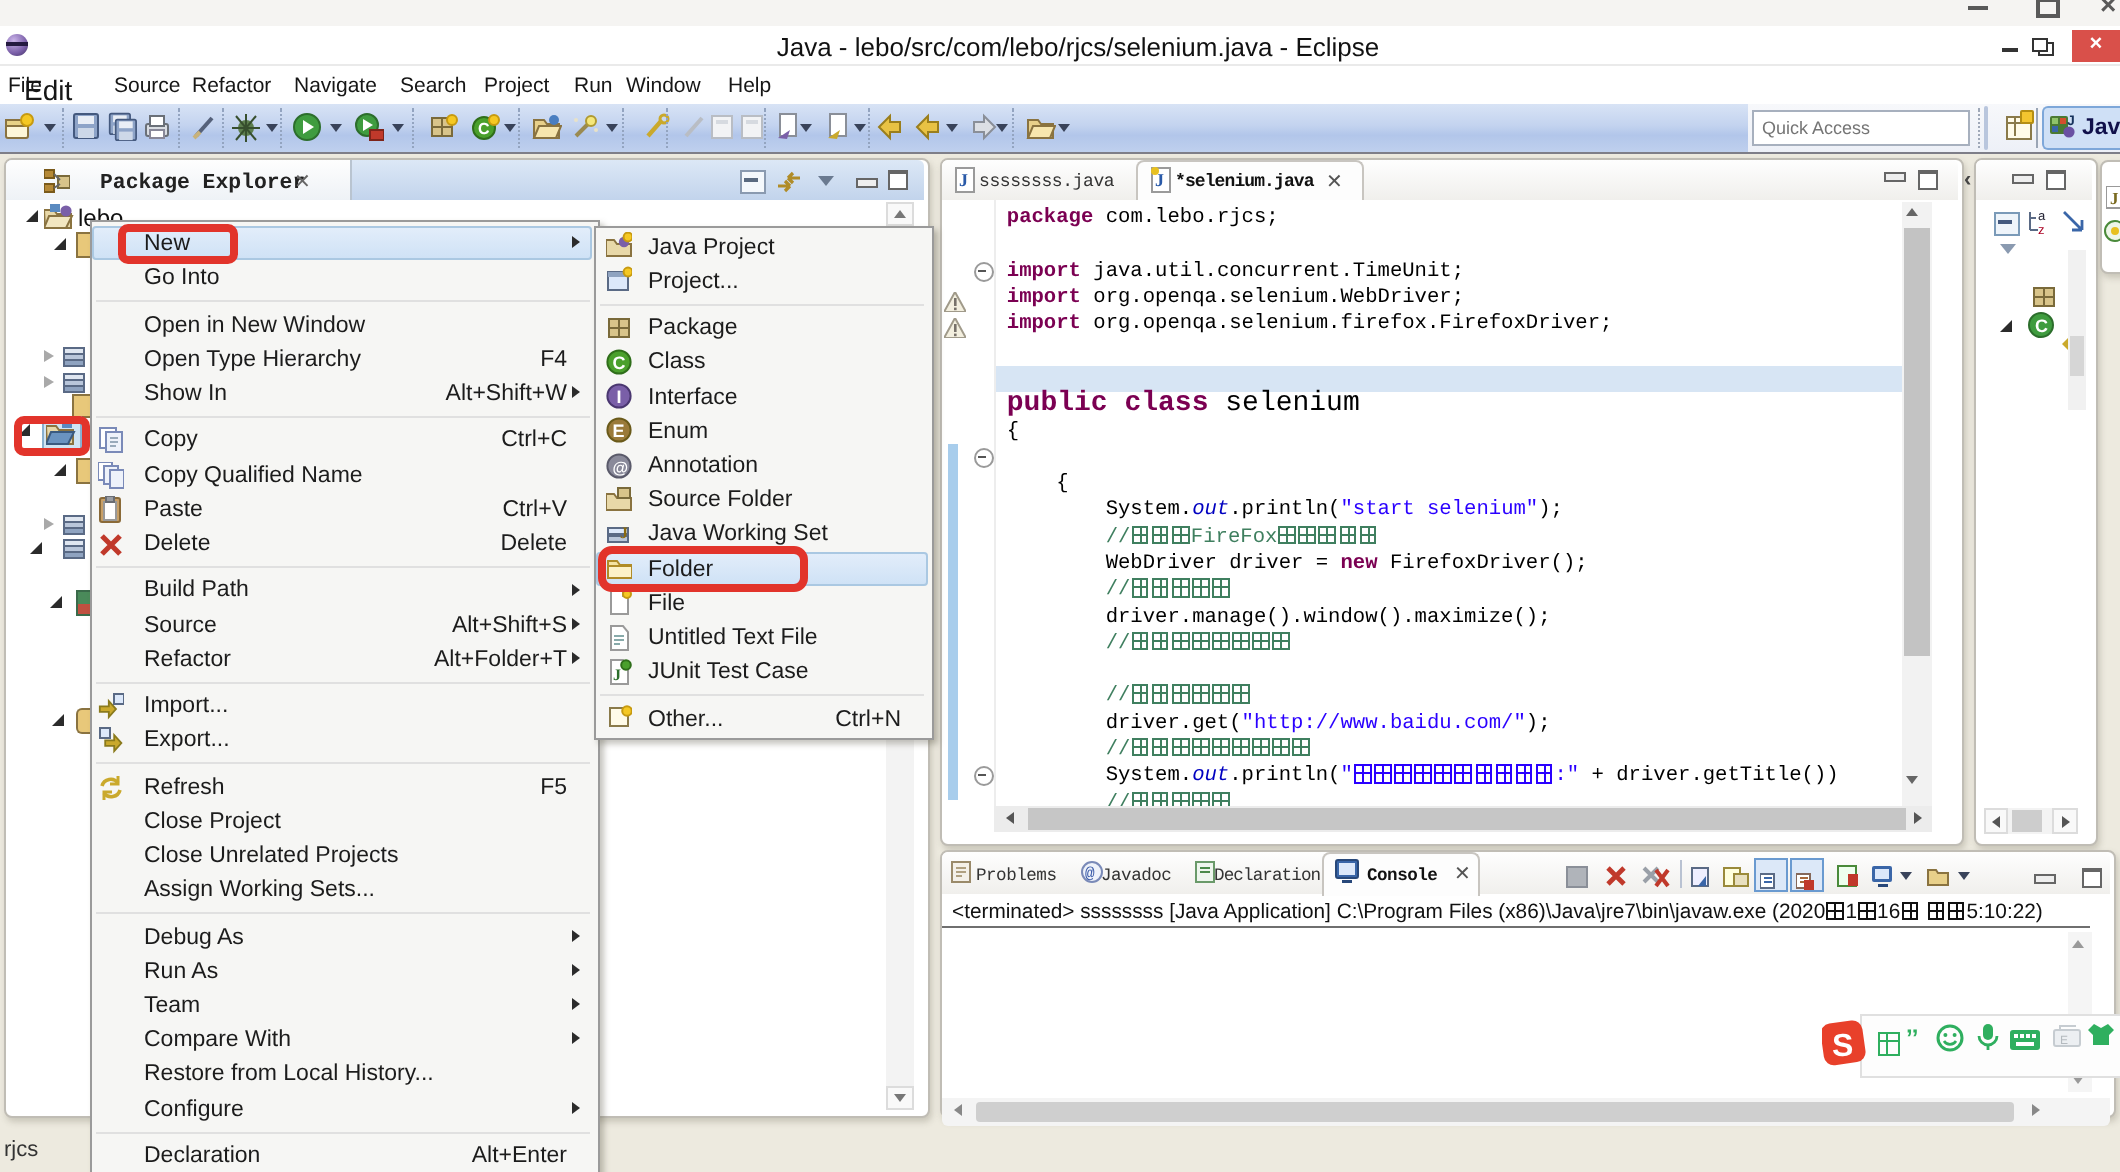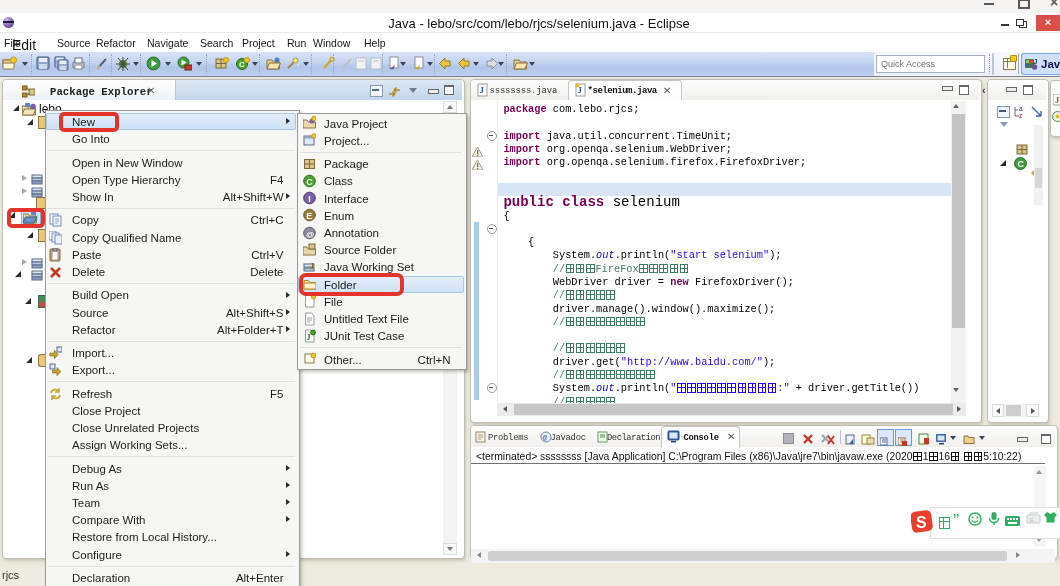--- a/index.html
+++ b/index.html
@@ -525,21 +525,21 @@
       <rect x="4" y="0" width="4" height="3" fill="#9a9da2" stroke="#6a6d72"></rect>
     </svg></div>
 <div class="mi" style="left:72.0px;top:245.7px;z-index:22">Paste</div>
 <div class="sc" style="left:44.5px;width:239px;top:245.7px;text-align:right;z-index:22">Ctrl+V</div>
 <div class="a" style="left:48.5px;top:265.0px;width:13px;height:14px;z-index:22"><svg width="13" height="14">
       <path d="M2 3 L11 12 M11 3 L2 12" stroke="#c0392b" stroke-width="2.6"></path>
     </svg></div>
 <div class="mi" style="left:72.0px;top:263.0px;z-index:22">Delete</div>
 <div class="sc" style="left:44.5px;width:239px;top:263.0px;text-align:right;z-index:22">Delete</div>
 <div class="ms" style="left:47.5px;top:282.9px;width:247px;z-index:21"></div>
-<div class="mi" style="left:72.0px;top:286.3px;z-index:22">Build Open</div>
+<div class="mi" style="left:72.0px;top:286.3px;z-index:22">Build Path</div>
 <div class="ar" style="left:285.5px;top:291.5px;z-index:22"></div>
 <div class="mi" style="left:72.0px;top:303.5px;z-index:22">Source</div>
 <div class="sc" style="left:44.5px;width:239px;top:303.5px;text-align:right;z-index:22">Alt+Shift+S</div>
 <div class="ar" style="left:285.5px;top:308.7px;z-index:22"></div>
 <div class="mi" style="left:72.0px;top:320.7px;z-index:22">Refactor</div>
 <div class="sc" style="left:44.5px;width:239px;top:320.7px;text-align:right;z-index:22">Alt+Folder+T</div>
 <div class="ar" style="left:285.5px;top:325.9px;z-index:22"></div>
 <div class="ms" style="left:47.5px;top:340.6px;width:247px;z-index:21"></div>
 <div class="a" style="left:48.5px;top:346.0px;width:13px;height:14px;z-index:22"><svg width="13" height="14">
       <path d="M1 8 h5 v-3 l4 4.5 l-4 4.5 v-3 h-5 Z" fill="#caa92c" stroke="#8a7a1c" transform="scale(.9)"></path>

